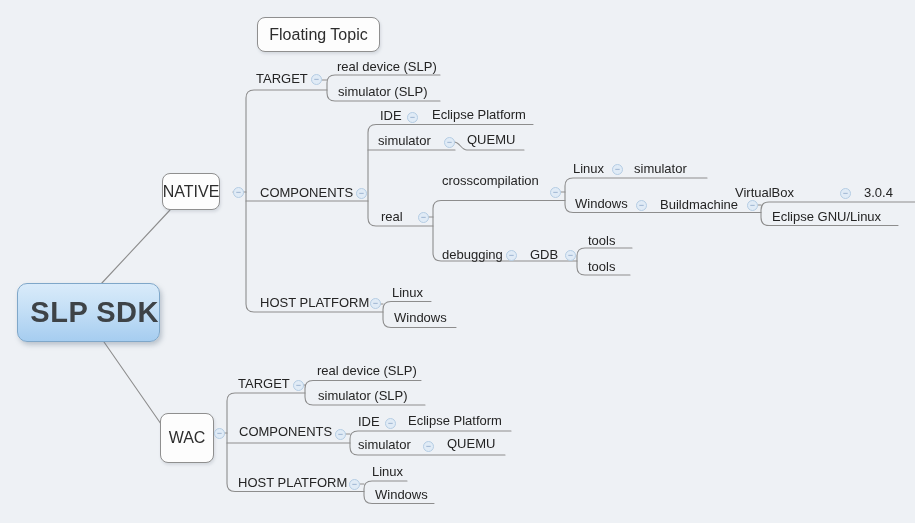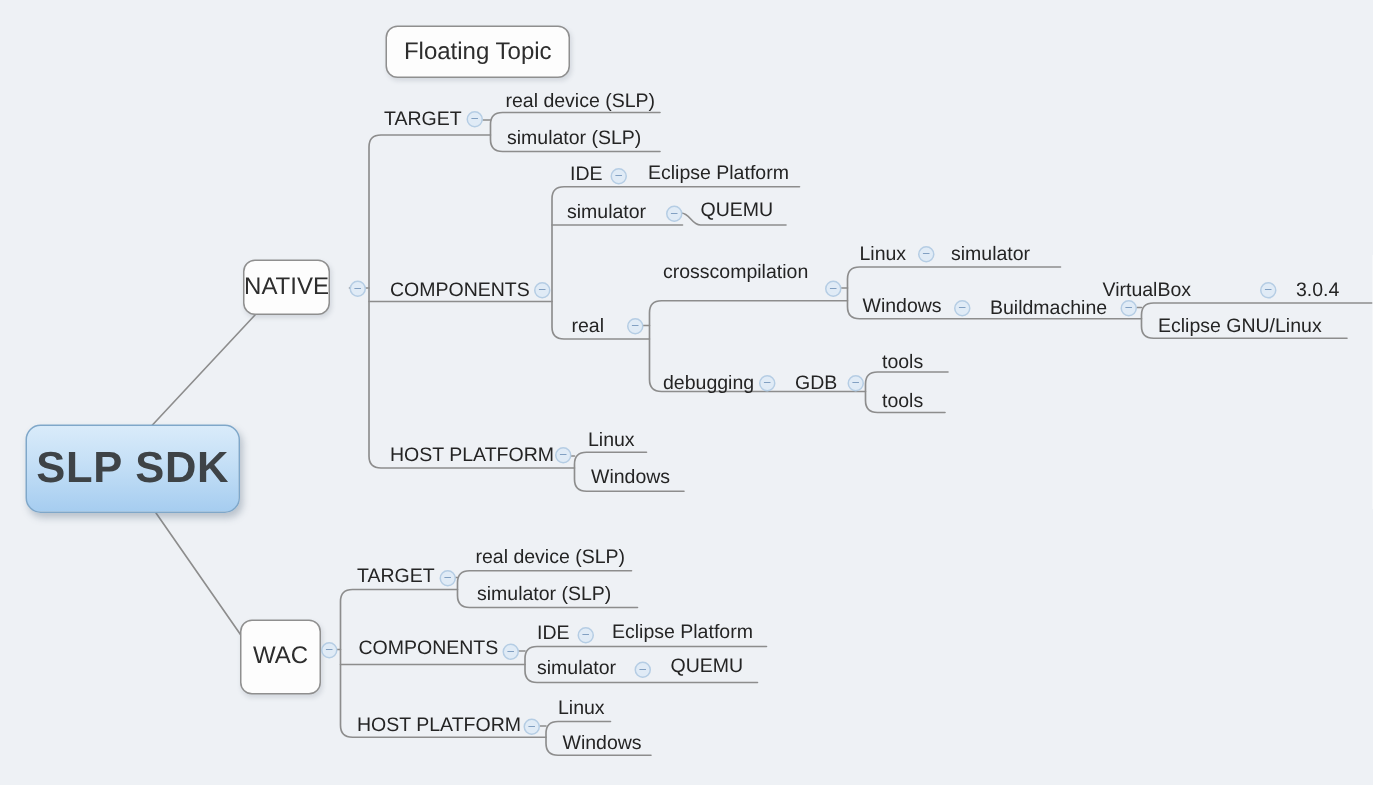--- a/index.html
+++ b/index.html
@@ -17,20 +17,21 @@
     position:absolute;background:#fdfdfd;border:1px solid #8f8f8f;border-radius:8px;
     display:flex;align-items:center;justify-content:center;box-sizing:border-box;
     color:#2d2d2d;font-size:16px;box-shadow:1px 2px 3px rgba(100,110,125,.18);
     white-space:nowrap;
   }
   #root-box{
     background:linear-gradient(180deg,#d9ebfa 0%,#c4dff6 45%,#a6cdf0 100%);
     border:1px solid #7fa7c9;border-radius:10px;
     font-weight:bold;font-size:29px;color:#3e4347;letter-spacing:.5px;
     box-shadow:2px 3px 5px rgba(90,110,130,.35);
+    justify-content:flex-end;
   }
   .toggle{
     position:absolute;width:11px;height:11px;box-sizing:border-box;border-radius:50%;
     background:#e0ebf6;border:1px solid #b5cde4;color:#7e9cc0;
     font-size:9px;line-height:8px;text-align:center;cursor:pointer;overflow:hidden;
   }
 </style>
 </head>
 <body>
 

